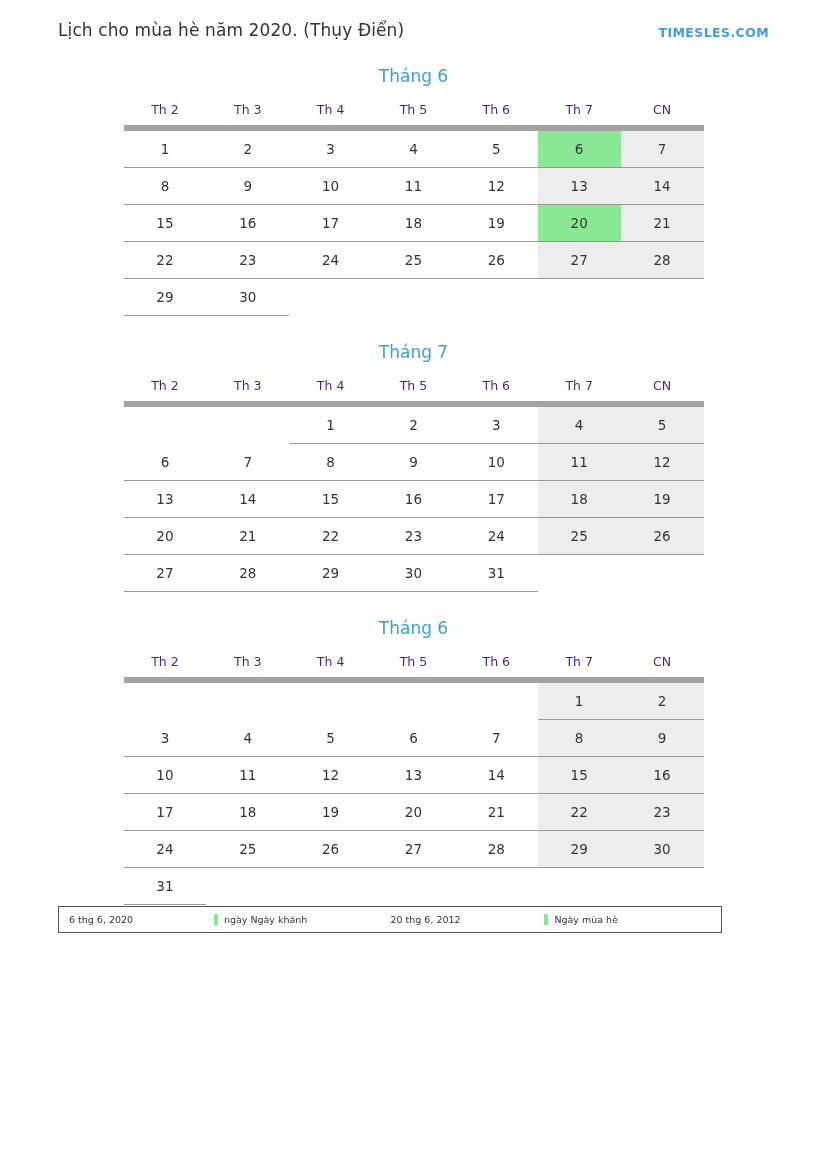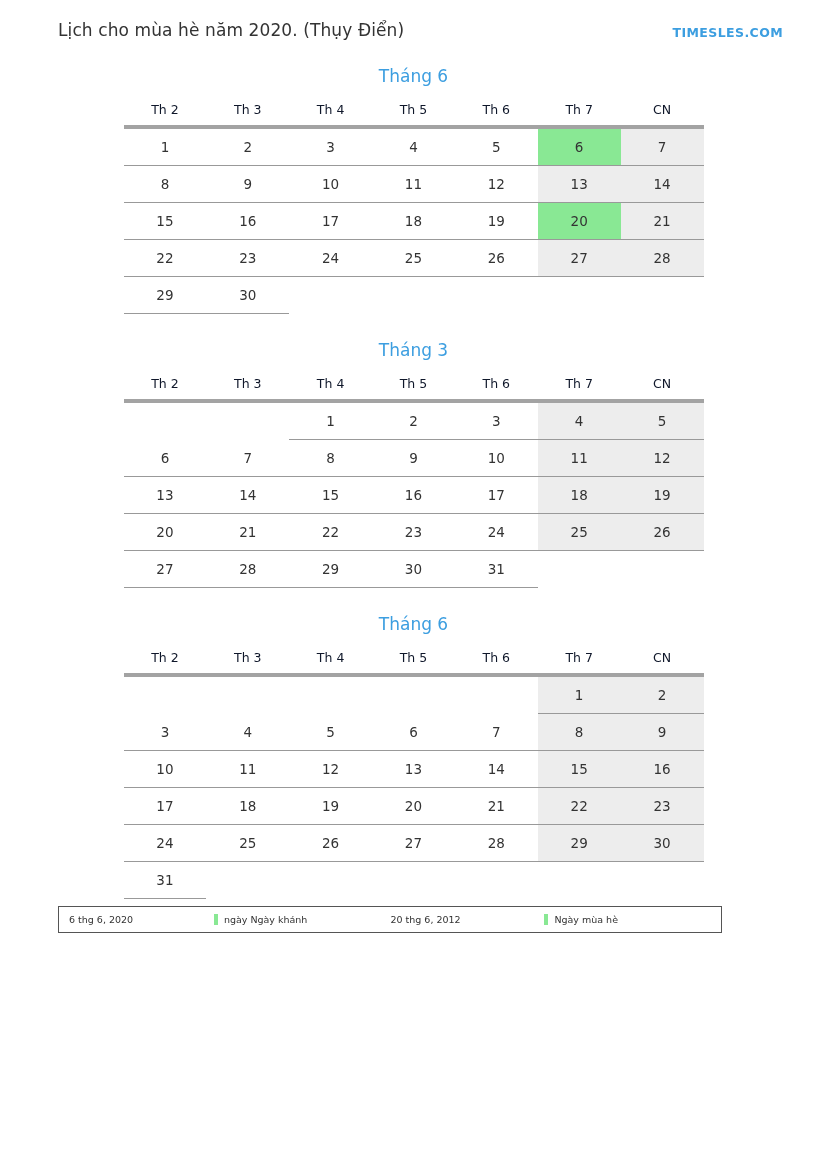--- a/index.html
+++ b/index.html
@@ -19,21 +19,21 @@
     height: 1169px;
     position: relative;
     box-sizing: border-box;
   }
 
   
   .header {
     display: flex;
     align-items: flex-start;
     justify-content: space-between;
-    padding: 20px 44px 0 58px;
+    padding: 20px 58px 0 58px;
     box-sizing: border-box;
   }
   .page-title {
     font-size: 17px;
     color: #333333;
     font-weight: 400;
     letter-spacing: 0.1px;
   }
   .brand {
     font-size: 12.5px;
@@ -58,24 +58,24 @@
     margin-bottom: 12px;
   }
   table.cal {
     border-collapse: collapse;
     width: 580px;
     table-layout: fixed;
   }
   table.cal th {
     font-size: 12.5px;
     font-weight: 400;
-    color: #0f172a;
+    color: #4c1d95;
     padding: 4px 0 8px 0;
     text-align: center;
-    border-bottom: 4px solid #a3a3a3;
+    border-bottom: 6px solid #a3a3a3;
   }
   table.cal td {
     font-size: 13.5px;
     color: #333333;
     text-align: center;
     height: 36px;
     vertical-align: middle;
     border-bottom: 1px solid #999999;
     padding: 0;
   }
@@ -198,21 +198,21 @@
               <td class="empty"></td>
               <td class="empty"></td>
               <td class="empty"></td>
               <td class="empty"></td>
               <td class="empty"></td>
             </tr>
           </tbody>
         </table>
       </div>
       <div class="month-block">
-        <div class="month-title">Tháng 3</div>
+        <div class="month-title">Tháng 7</div>
         <table class="cal">
           <thead>
             <tr>
               <th>Th 2</th>
               <th>Th 3</th>
               <th>Th 4</th>
               <th>Th 5</th>
               <th>Th 6</th>
               <th>Th 7</th>
               <th>CN</th>

